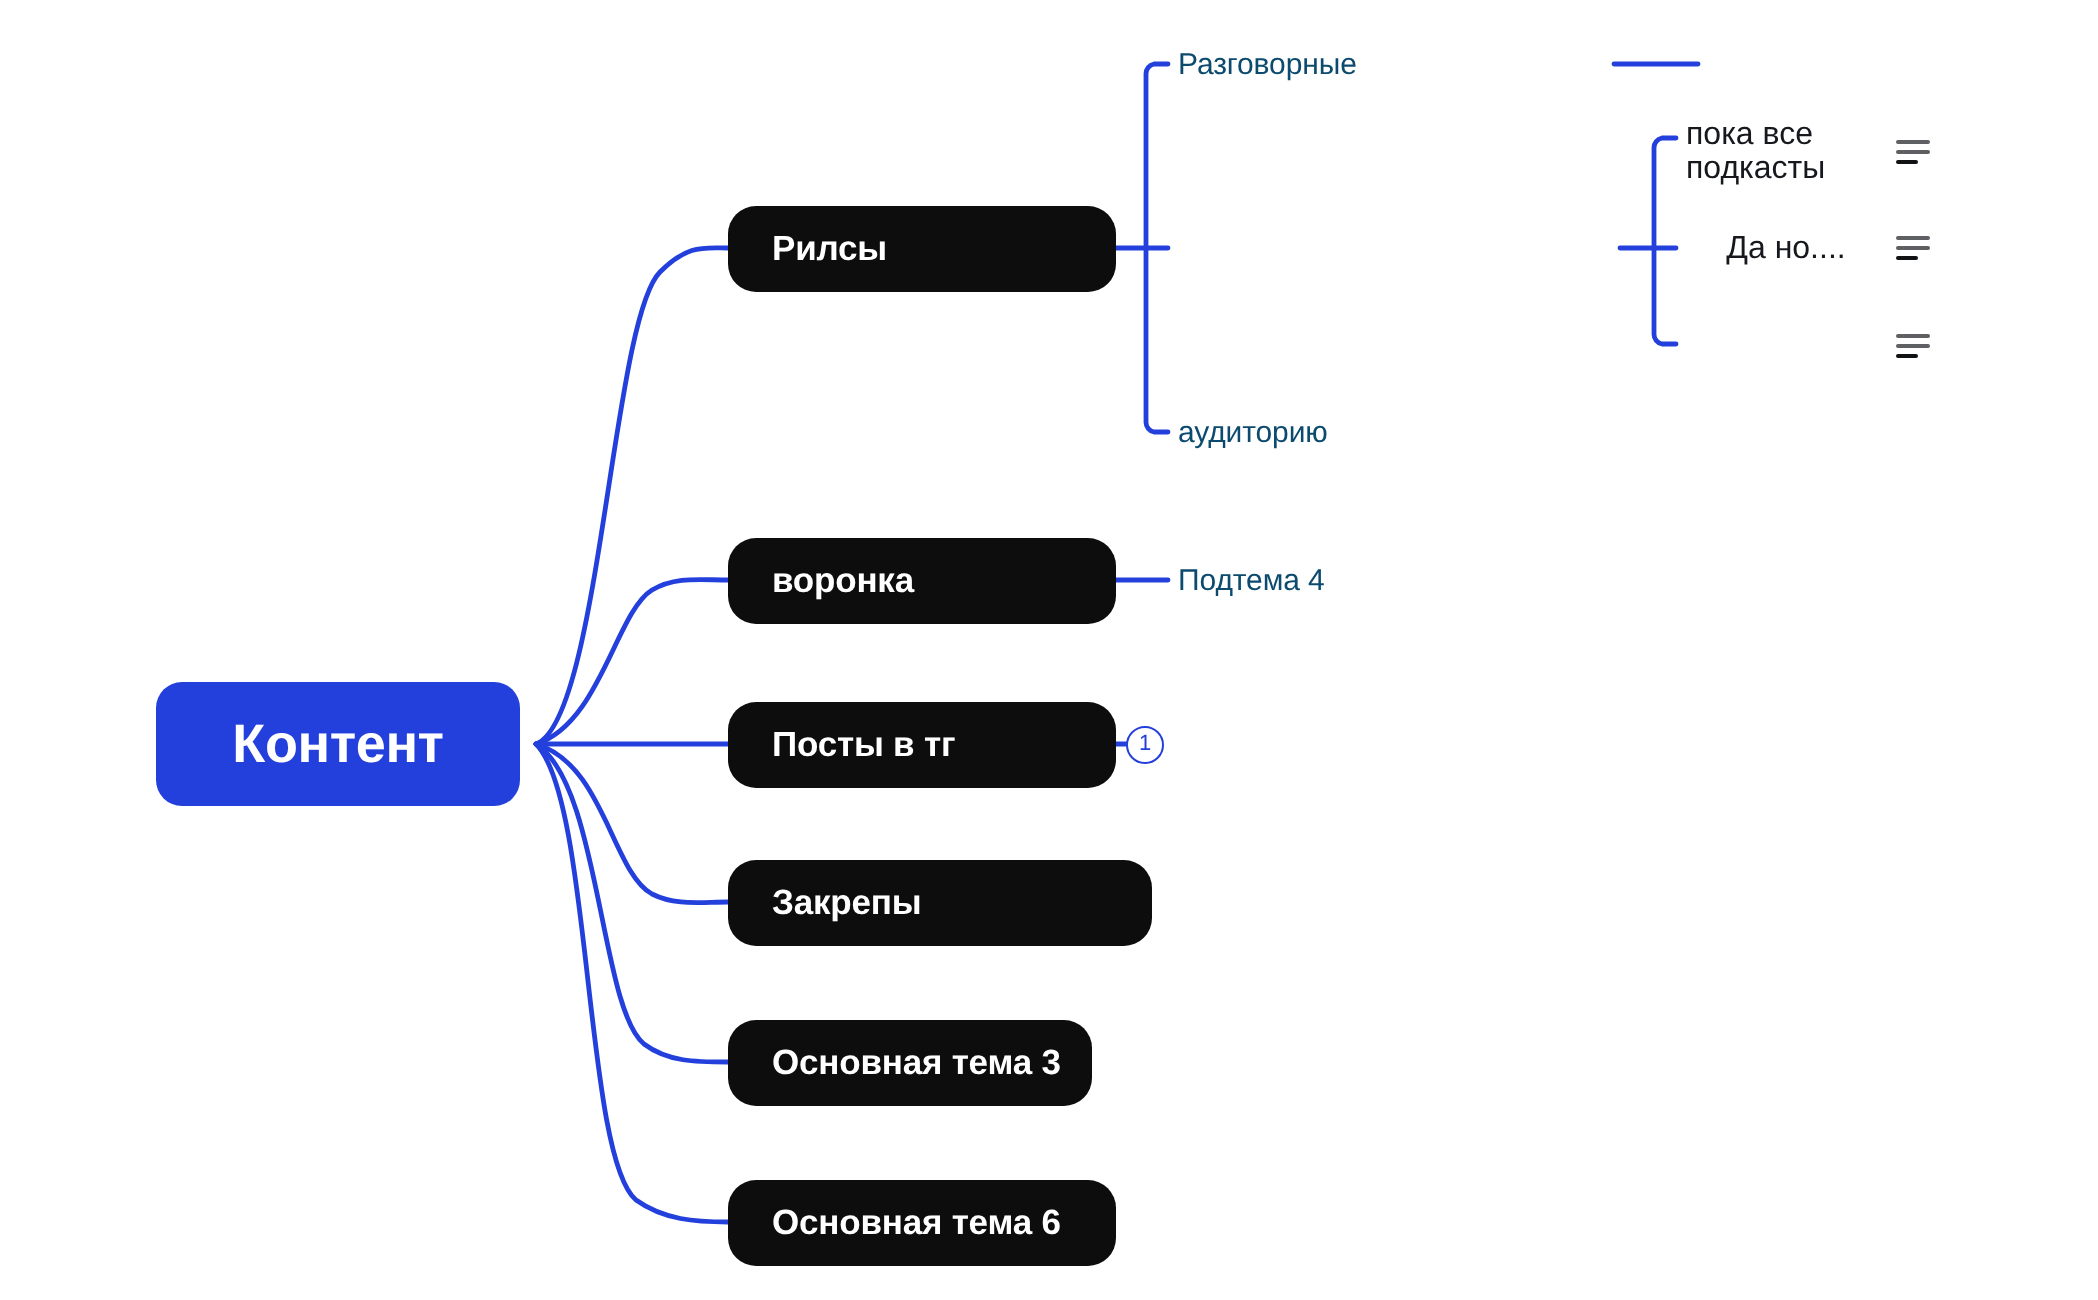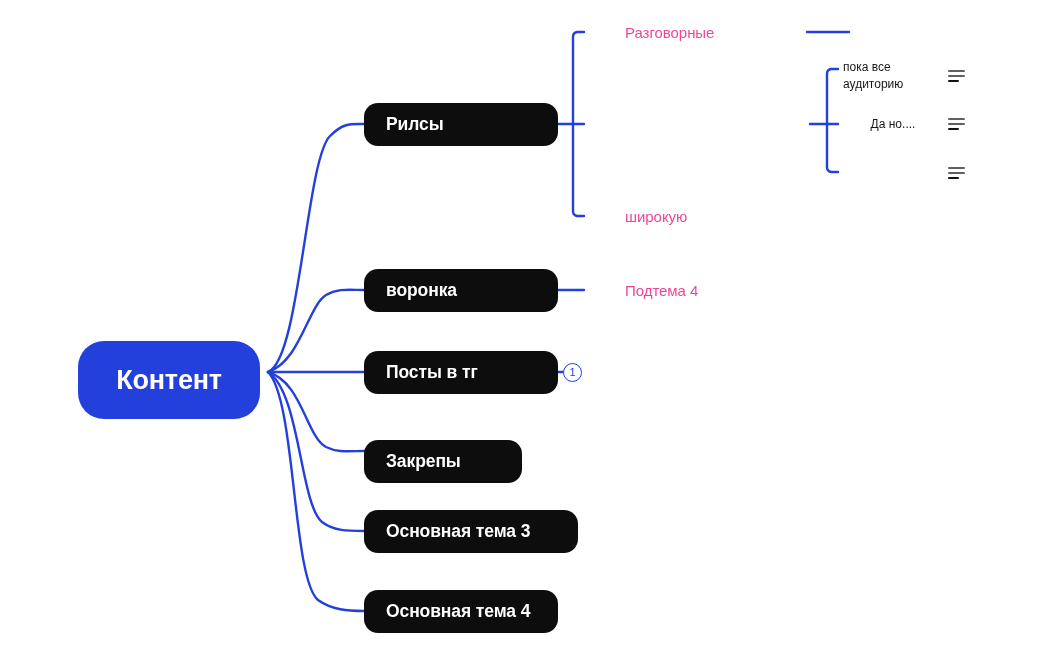--- a/index.html
+++ b/index.html
@@ -52,30 +52,29 @@
     background: #0d0d0d;
     color: #ffffff;
     border-radius: 14px;
     padding: 0 22px;
     font-size: 17.5px;
     font-weight: bold;
     letter-spacing: -0.1px;
   }
 
   .node-sub {
-    color: #ec4899;
+    color: #0c4a6e;
     font-size: 15px;
     font-weight: normal;
     letter-spacing: -0.05px;
-    margin-left: 36px;
   }
 
   .node-leaf {
     color: #16181d;
-    font-size: 12px;
+    font-size: 16px;
     font-weight: normal;
     line-height: 17px;
     white-space: normal;
     align-items: center;
   }
   .node-leaf .leaf-text {
     display: block;
   }
 
   
@@ -147,68 +146,68 @@
       <path d="M827,124 L838,124"></path>
 
       <path d="M558,290 L584,290"></path>
 
       <path d="M807,32 L849,32"></path>
 
       <path d="M558,372 L565,372"></path>
     </g>
   </svg>
 
-  <div class="node node-root" style="left:78px; top:341px; width:182px; height:78px;border-radius:26px;">
+  <div class="node node-root" style="left:78px; top:341px; width:182px; height:62px;">
     <span>Контент</span>
   </div>
 
   <div class="node node-main" style="left:364px; top:103px; width:194px; height:43px;">
     <span>Рилсы</span>
   </div>
 
   <div class="node node-main" style="left:364px; top:269px; width:194px; height:43px;">
     <span>воронка</span>
   </div>
 
   <div class="node node-main" style="left:364px; top:351px; width:194px; height:43px;">
     <span>Посты в тг</span>
   </div>
   <div class="count-badge" style="left:563px; top:363px;">
     <span>1</span>
   </div>
 
-  <div class="node node-main" style="left:364px; top:440px; width:158px; height:43px;">
+  <div class="node node-main" style="left:364px; top:430px; width:212px; height:43px;">
     <span>Закрепы</span>
   </div>
 
-  <div class="node node-main" style="left:364px; top:510px; width:214px; height:43px;">
+  <div class="node node-main" style="left:364px; top:510px; width:182px; height:43px;">
     <span>Основная тема 3</span>
   </div>
 
   <div class="node node-main" style="left:364px; top:590px; width:194px; height:43px;">
-    <span>Основная тема 4</span>
+    <span>Основная тема 6</span>
   </div>
 
   <div class="node node-sub" style="left:589px; top:22px; height:20px;">
     <span>Разговорные</span>
   </div>
 
 
   <div class="node node-sub" style="left:589px; top:206px; height:20px;">
-    <span>широкую</span>
+    <span>аудиторию</span>
   </div>
 
   <div class="node node-sub" style="left:589px; top:280px; height:20px;">
     <span>Подтема 4</span>
   </div>
 
   <div class="node node-leaf" style="left:843px; top:58px; width:100px; height:36px;">
     <span>
       <span class="leaf-text">пока все</span>
-      <span class="leaf-text">аудиторию</span>
+      <span class="leaf-text">подкасты</span>
     </span>
   </div>
   <div class="note-icon" style="left:948px; top:69px;">
       <i></i>
       <i></i>
       <i></i>
     </div>
 
   <div class="node node-leaf" style="left:843px; top:115px; width:100px; height:18px;justify-content:center;">
     <span>

